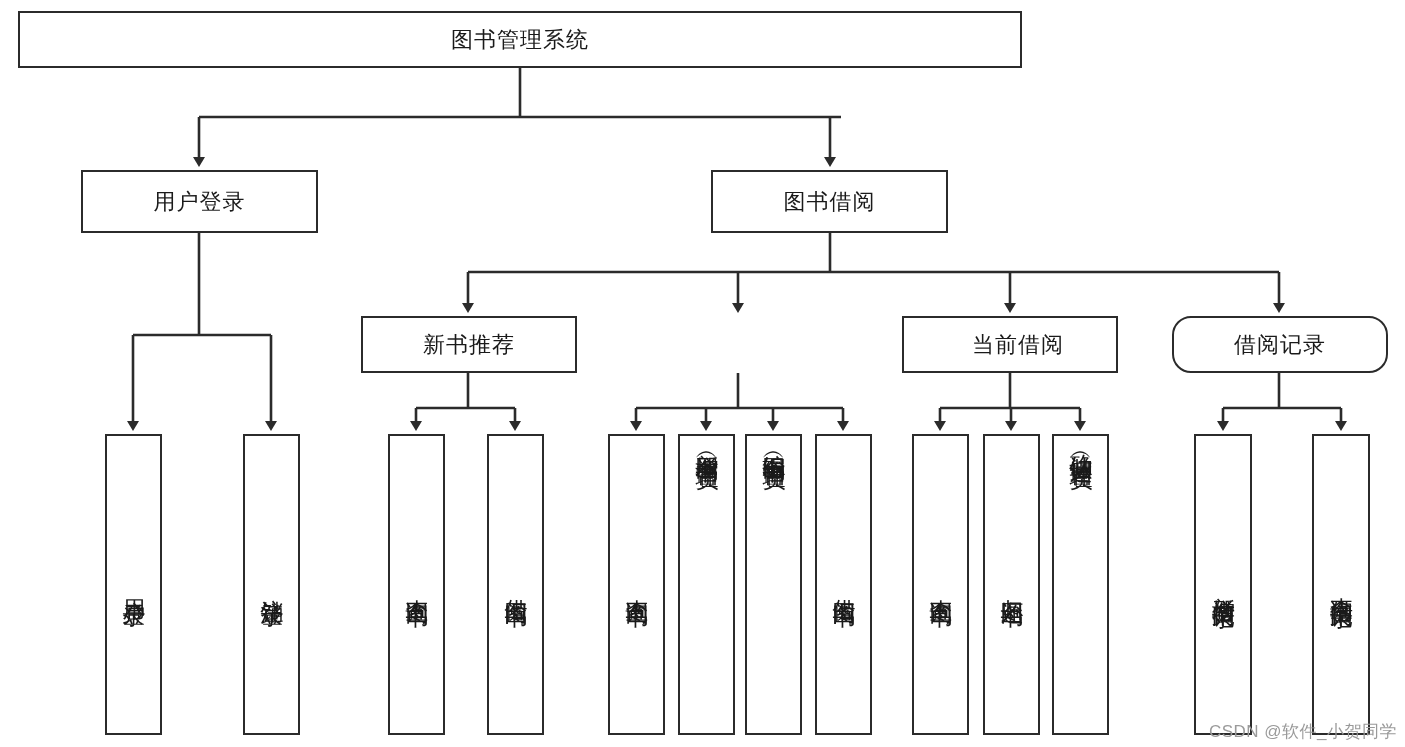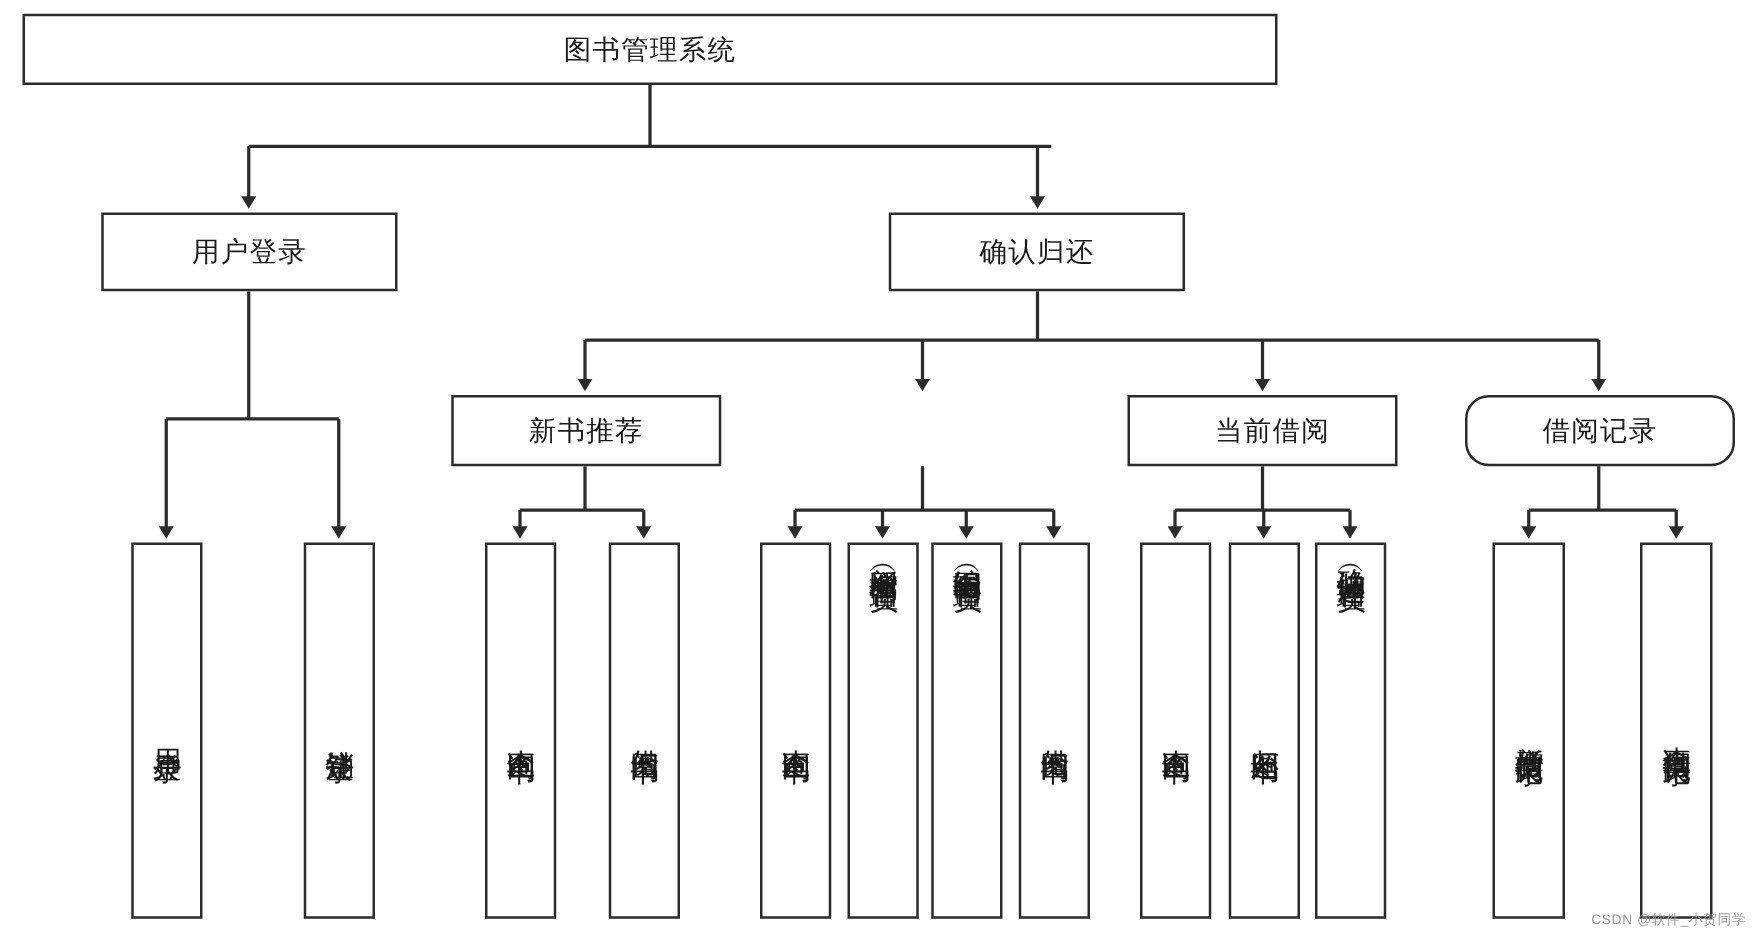--- a/index.html
+++ b/index.html
@@ -52,21 +52,21 @@
     white-space: nowrap;
     color: #1a1a1a;
   }
   .node.v.mid {
     align-items: center;
   }
   .watermark {
     position: absolute;
     right: 8px;
     bottom: 4px;
-    font-size: 11px;
+    font-size: 17px;
     color: #9a9a9a;
     letter-spacing: 0.5px;
     white-space: nowrap;
   }
 </style>
 </head>
 <body>
 
 <div id="canvas">
 
@@ -121,21 +121,21 @@
   </svg>
 
   <div class="node h" style="left:18px; top:11px; width:1004px; height:57px;">
     <span>图书管理系统</span>
   </div>
 
   <div class="node h" style="left:81px; top:170px; width:237px; height:63px;">
     <span>用户登录</span>
   </div>
   <div class="node h" style="left:711px; top:170px; width:237px; height:63px;">
-    <span>确认归还</span>
+    <span>图书借阅</span>
   </div>
 
   <div class="node h" style="left:361px; top:316px; width:216px; height:57px;font-family:Liberation Serif, serif;">
     <span>新书推荐</span>
   </div>
   <div class="node h" style="left:902px; top:316px; width:216px; height:57px;padding-left:16px;">
     <span>当前借阅</span>
   </div>
   <div class="node h" style="left:1172px; top:316px; width:216px; height:57px;border-radius:19px;">
     <span>借阅记录</span>

